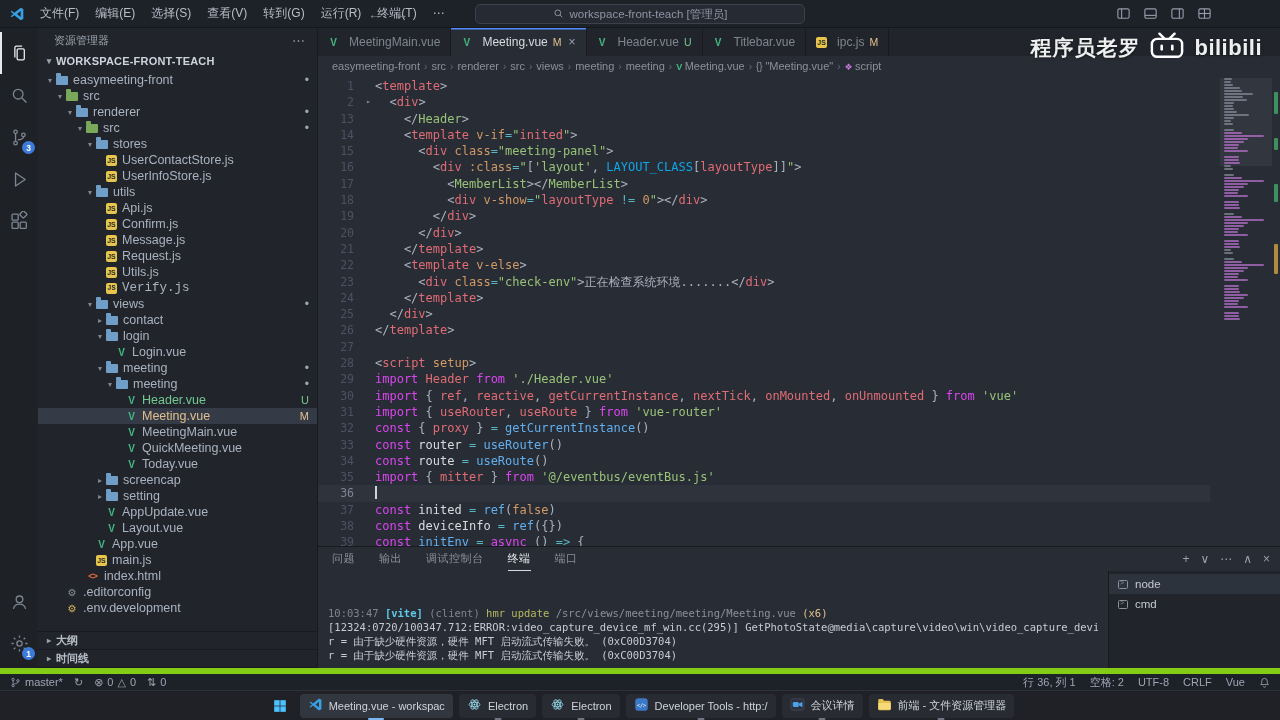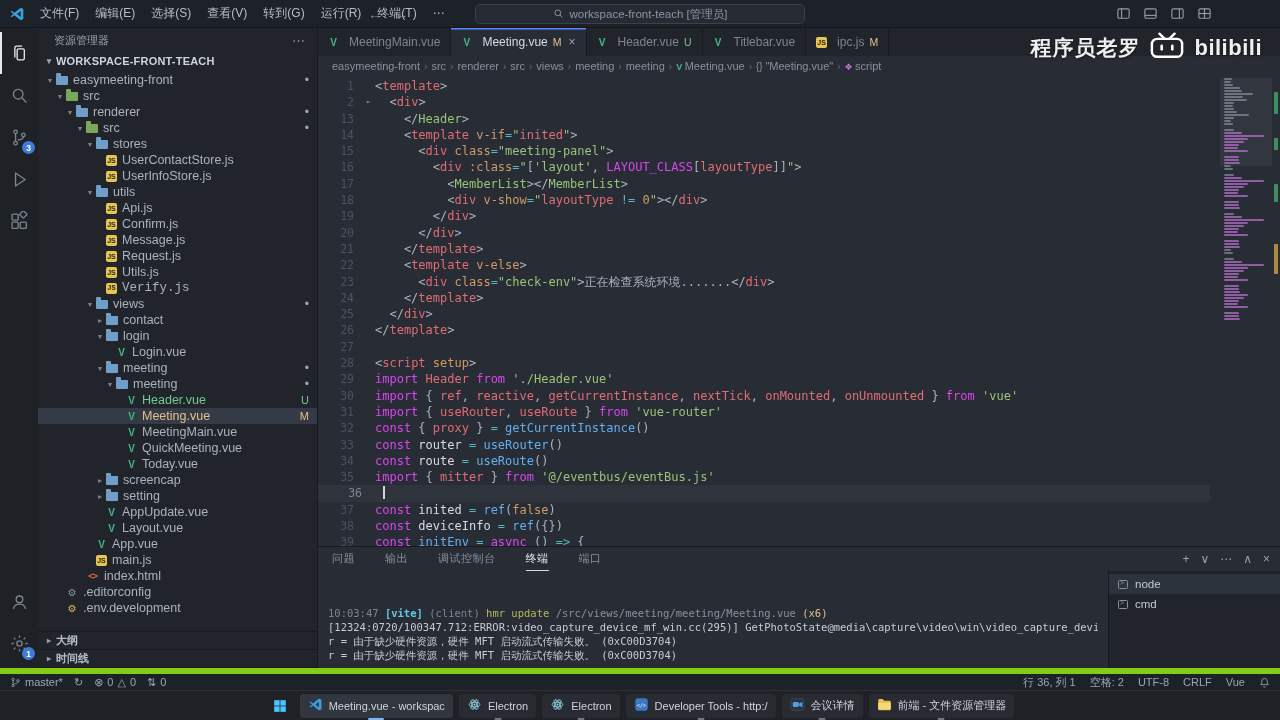--- a/index.html
+++ b/index.html
@@ -66,42 +66,42 @@
   .tab .closex { color:#9aa1ad; font-size:12px; margin-left:2px; }
   .breadcrumb { height:20px; flex:none; display:flex; align-items:center; padding-left:14px; font-size:11px; color:#8a919c; gap:4px; white-space:nowrap; }
   .bc-sep { color:#646b76; font-size:10px; }
   .bc-ico-vue { color:#42b883; font-weight:bold; font-size:9px; }
   .bc-ico-sym { color:#8a919c; font-size:10px; }
   .bc-ico-script { color:#c678dd; font-size:9px; }
 
   .codewrap { flex:1; position:relative; overflow:hidden; }
   .code { position:absolute; inset:0 70px 0 0; overflow:hidden; padding-top:2px; }
   .code-line { display:flex; height:16.3px; line-height:16.3px; font-family:"DejaVu Sans Mono", monospace; font-size:12px; white-space:pre; }
-  .code-line.cur-line { background:rgba(140,152,173,0.07); box-shadow: inset 0 1px 0 #2e3340, inset 0 -1px 0 #2e3340; padding-left: 8px; }
+  .code-line.cur-line { background:rgba(140,152,173,0.07); box-shadow: inset 0 1px 0 #2e3340, inset 0 -1px 0 #2e3340; }
   .lnum { width:44px; flex:none; text-align:right; padding-right:8px; color:#4b5263; font-size:11.5px; }
   .cur-line .lnum { color:#7d8695; }
   .fold { width:13px; flex:none; text-align:center; font-size:8px; color:#7d8590; }
   .ltext { white-space:pre; }
   .caret { display:inline-block; width:1.5px; height:13px; background:#ccd3dd; vertical-align:-2px; }
   .tk-p{color:#abb2bf} .tk-t{color:#e06c75} .tk-c{color:#98c379} .tk-a{color:#d19a66}
   .tk-s{color:#98c379} .tk-k{color:#d946ef} .tk-f{color:#61afef} .tk-v{color:#e06c75}
-  .tk-w{color:#d7dbe2} .tk-o{color:#56b6c2} .tk-n{color:#d19a66} .tk-d{color:#abb2bf} .tk-y{color:#d946ef}
+  .tk-w{color:#d7dbe2} .tk-o{color:#56b6c2} .tk-n{color:#d19a66} .tk-d{color:#abb2bf} .tk-y{color:#0ea5e9}
   .tk-tdim{color:#7d8590} .tk-tvite{color:#5ec9e8;font-weight:bold} .tk-thmr{color:#b5b85e}
   .tk-tpath{color:#8a919c} .tk-tcount{color:#e2c08d} .tk-tplain{color:#c6ccd6}
 
   .minimap { position:absolute; top:2px; right:12px; width:44px; }
   .mviewport { position:absolute; top:0; left:-4px; right:-4px; height:88px; background:rgba(255,255,255,.05); }
   .mbar { height:2px; margin-bottom:1px; border-radius:1px; opacity:.65; }
   .ruler { position:absolute; top:0; right:0; bottom:0; width:9px; }
   .rmark { position:absolute; right:2px; width:4px; border-radius:1px; background:#3f8f5f; }
 
   
   .panel { height:122px; flex:none; border-top:1px solid #181a1f; display:flex; flex-direction:column; background:#282c34; }
   .panel-head { height:24px; flex:none; display:flex; align-items:center; padding:0 10px 0 14px; }
-  .ptabs { display:flex; gap:30px; height:100%; }
+  .ptabs { display:flex; gap:24px; height:100%; }
   .ptab { font-size:11px; color:#8a919c; display:flex; align-items:center; height:100%; border-bottom:1px solid transparent; letter-spacing:.5px; cursor:pointer; }
   .ptab.active { color:#e4e7ec; border-bottom-color:#d7dbe2; }
   .pactions { margin-left:auto; display:flex; gap:11px; color:#9aa1ad; font-size:12px; align-items:center; }
   .pact { cursor:pointer; }
   .panel-body { flex:1; display:flex; overflow:hidden; }
   .term-out { flex:1; overflow:hidden; padding:0 10px 6px; display:flex; flex-direction:column; justify-content:flex-end; font-family:"DejaVu Sans Mono", monospace; font-size:10.5px; line-height:14px; }
   .tline { white-space:pre; overflow:hidden; }
   .sessions { width:172px; flex:none; background:#21252b; border-left:1px solid #181a1f; padding-top:3px; }
   .sess { height:20px; display:flex; align-items:center; gap:7px; padding:0 9px; font-size:11.5px; color:#c3c9d2; cursor:pointer; }
   .sess.selected { background:#2d333d; }

